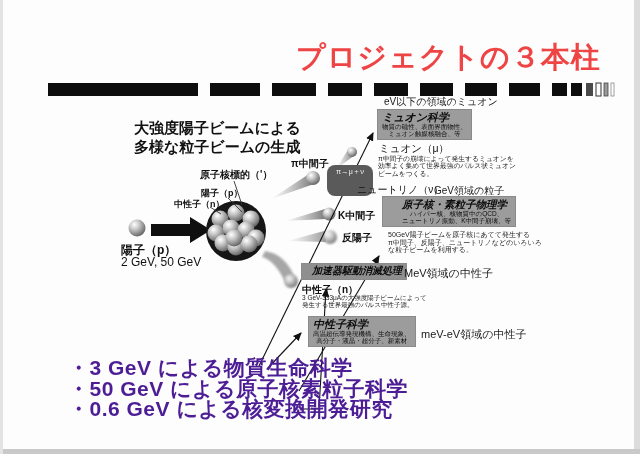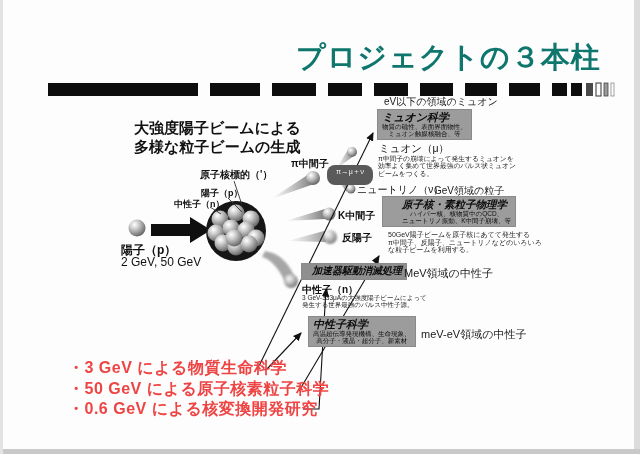--- a/index.html
+++ b/index.html
@@ -4,40 +4,40 @@
 <style>
   html,body{margin:0;padding:0;background:#e9e9e9;}
   #slide{
     position:relative;width:640px;height:454px;background:#fdfdfd;
     font-family:"Liberation Sans","DejaVu Sans",sans-serif;color:#111;
     overflow:hidden;
   }
   .abs{position:absolute;}
   .title{
     font-family:"Liberation Serif","DejaVu Serif",serif;
-    font-size:29px;font-weight:bold;letter-spacing:1px;color:#0f766e;white-space:nowrap;
+    font-size:29px;font-weight:bold;letter-spacing:1px;color:#ef4444;white-space:nowrap;
   }
   .intro{font-size:15px;font-weight:bold;line-height:19px;white-space:nowrap;}
   .lbl{font-size:10px;font-weight:bold;white-space:nowrap;}
   .lbl-n{font-size:10px;white-space:nowrap;}
   .region{font-size:10px;white-space:nowrap;color:#1a1a1a;}
   .region-lg{font-size:11px;white-space:nowrap;color:#1a1a1a;text-align:right;}
   .gbox{
     background:#9c9c9c;color:#0d0d0d;padding:2px 5px 3px 5px;
     box-shadow:0 0 0 1px #8a8a8a inset;
   }
   .gbox .bt{font-size:11px;font-weight:bold;line-height:12px;white-space:nowrap;font-style:italic;}
   .gbox .bs{font-size:6.5px;line-height:7px;white-space:nowrap;text-align:center;}
   .gbox-dark{background:#8f8f8f;}
   .desc{font-size:6.8px;line-height:7.4px;white-space:nowrap;color:#1c1c1c;}
   .oval{
     background:#5a5a5a;color:#efefef;border-radius:8px;
-    width:46px;height:20px;font-size:7.5px;line-height:13px;text-align:center;white-space:nowrap;
-  }
-  .bullets{font-size:16px;line-height:20.5px;font-weight:bold;letter-spacing:0.5px;white-space:nowrap;color:#ef4444;}
+    width:46px;height:31px;font-size:7.5px;line-height:13px;text-align:center;white-space:nowrap;
+  }
+  .bullets{font-size:21px;line-height:20.5px;font-weight:bold;letter-spacing:0.5px;white-space:nowrap;color:#4c1d95;}
   svg{position:absolute;left:0;top:0;}
 </style>
 </head>
 <body>
 
 <div id="slide">
 
   <svg width="640" height="454" viewBox="0 0 640 454">
     <defs>
       <radialGradient id="sph" cx="0.35" cy="0.3" r="0.8">

